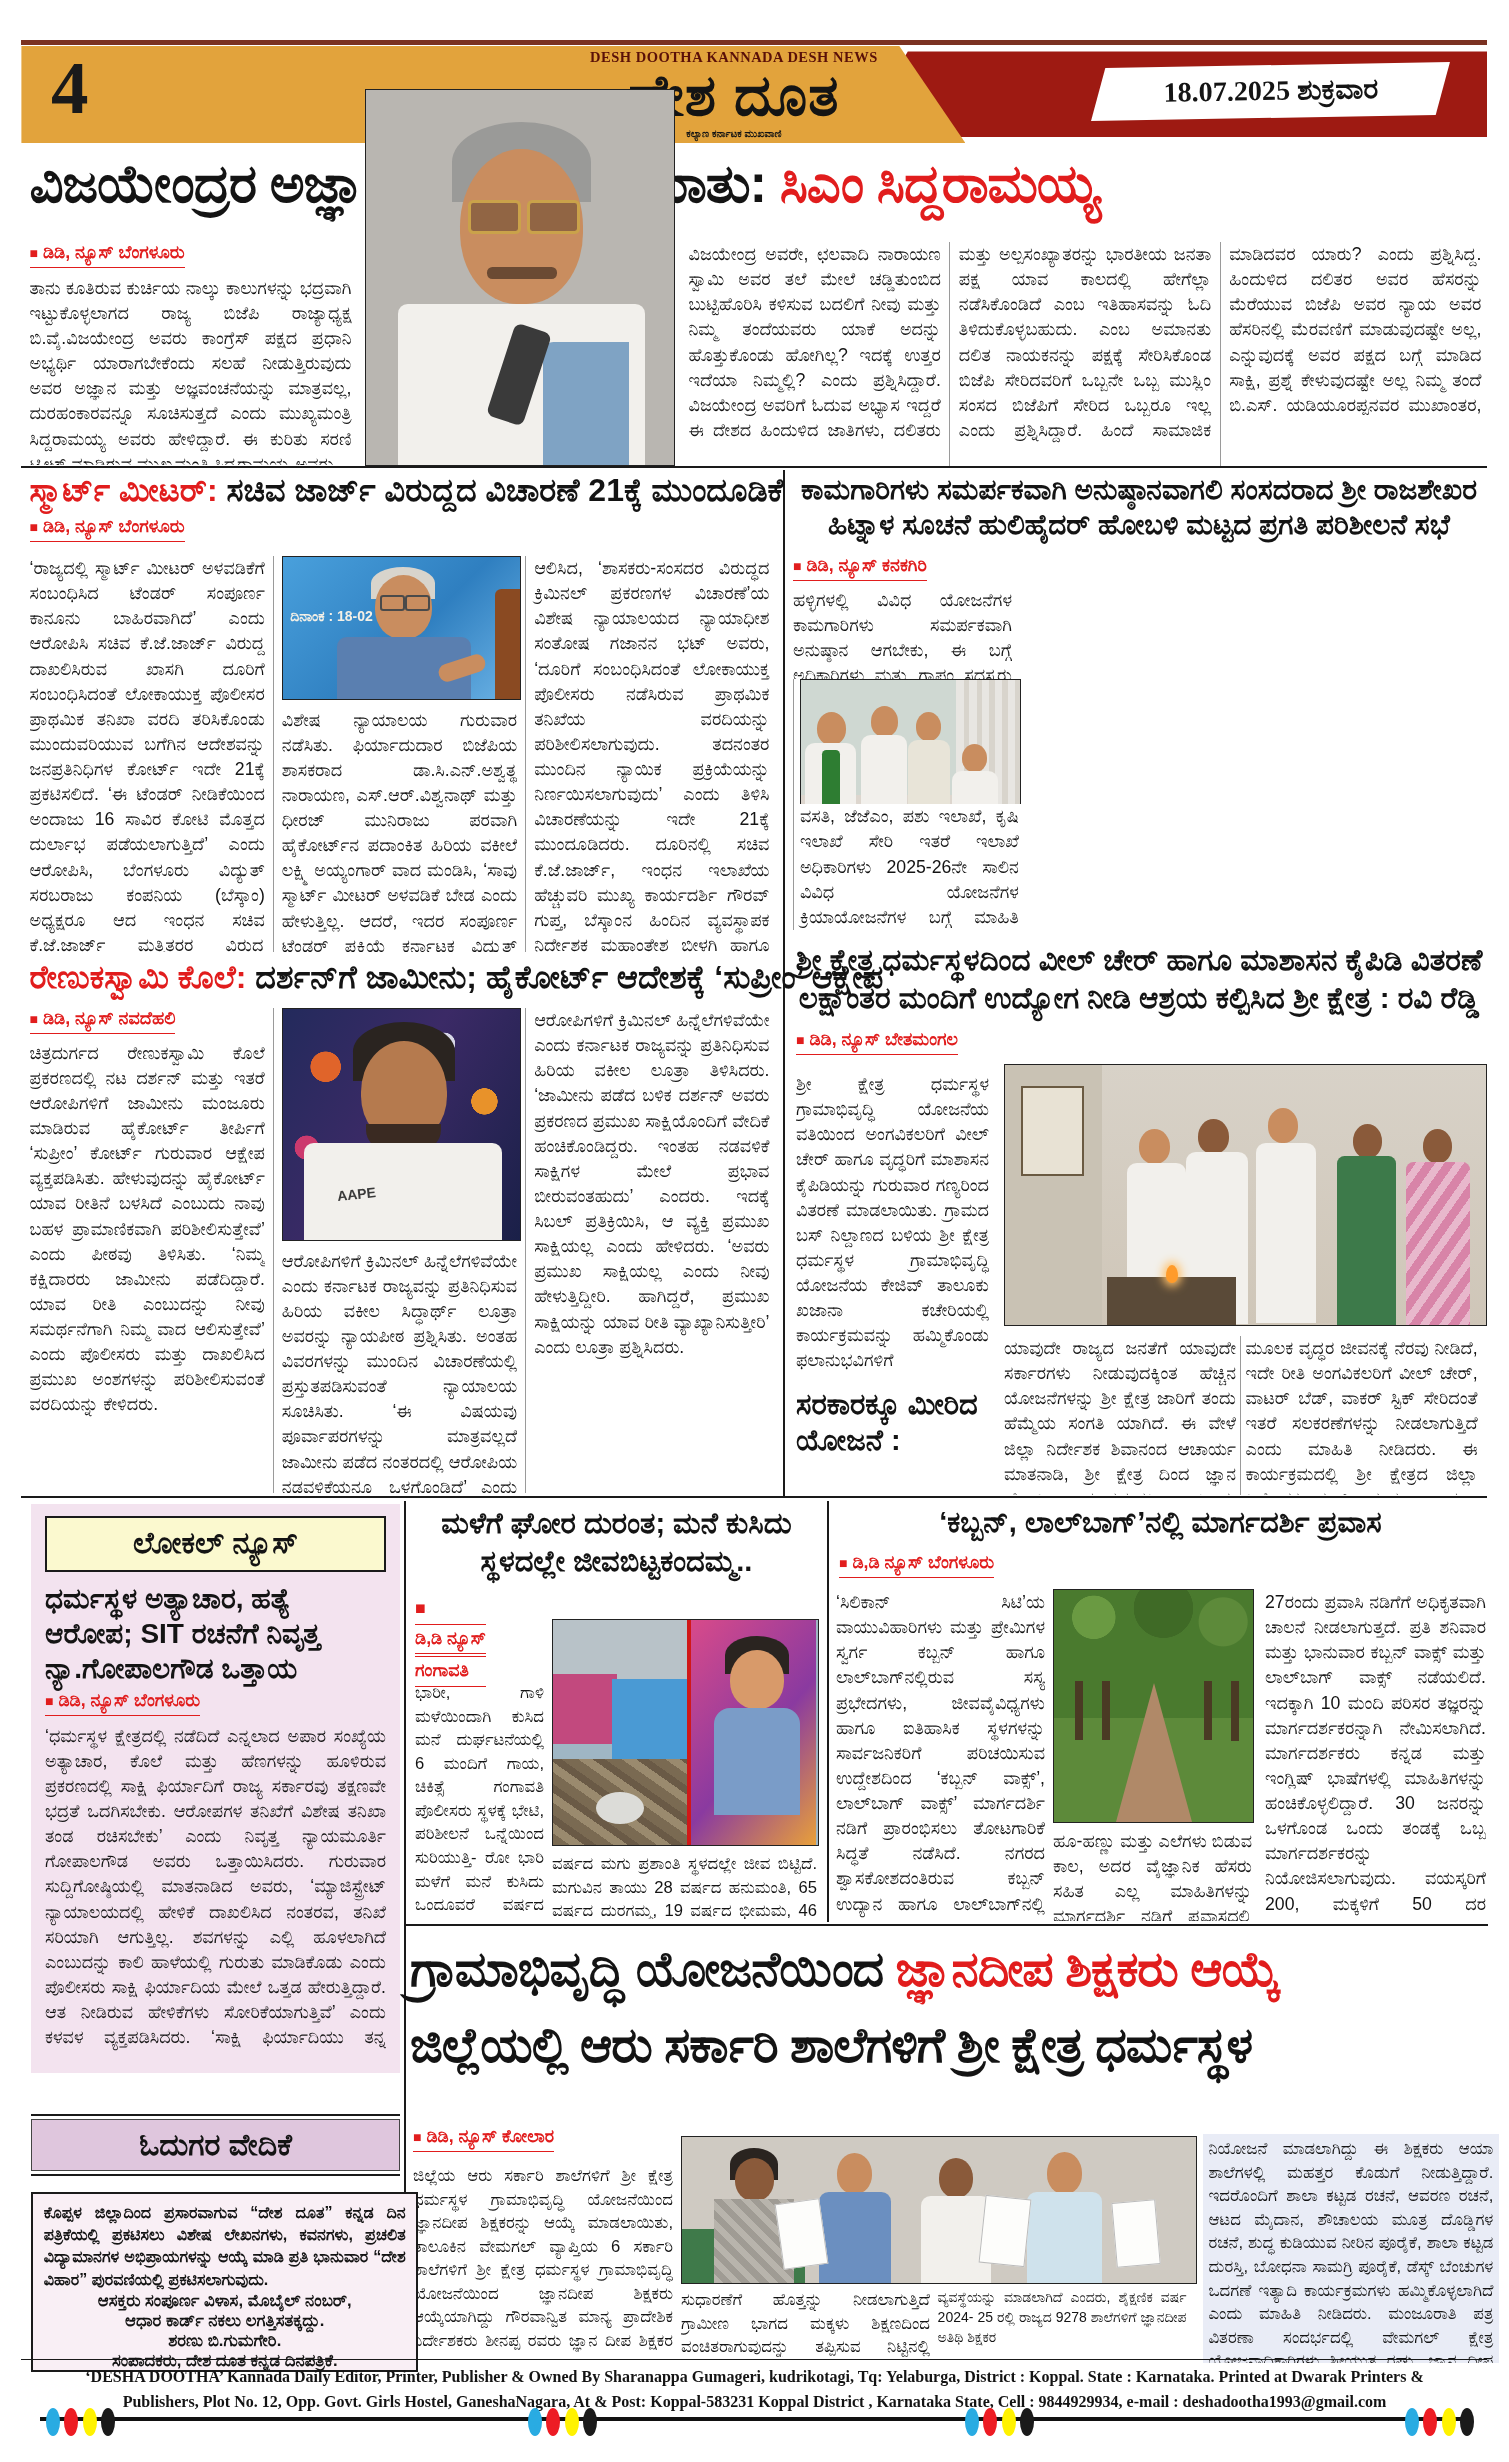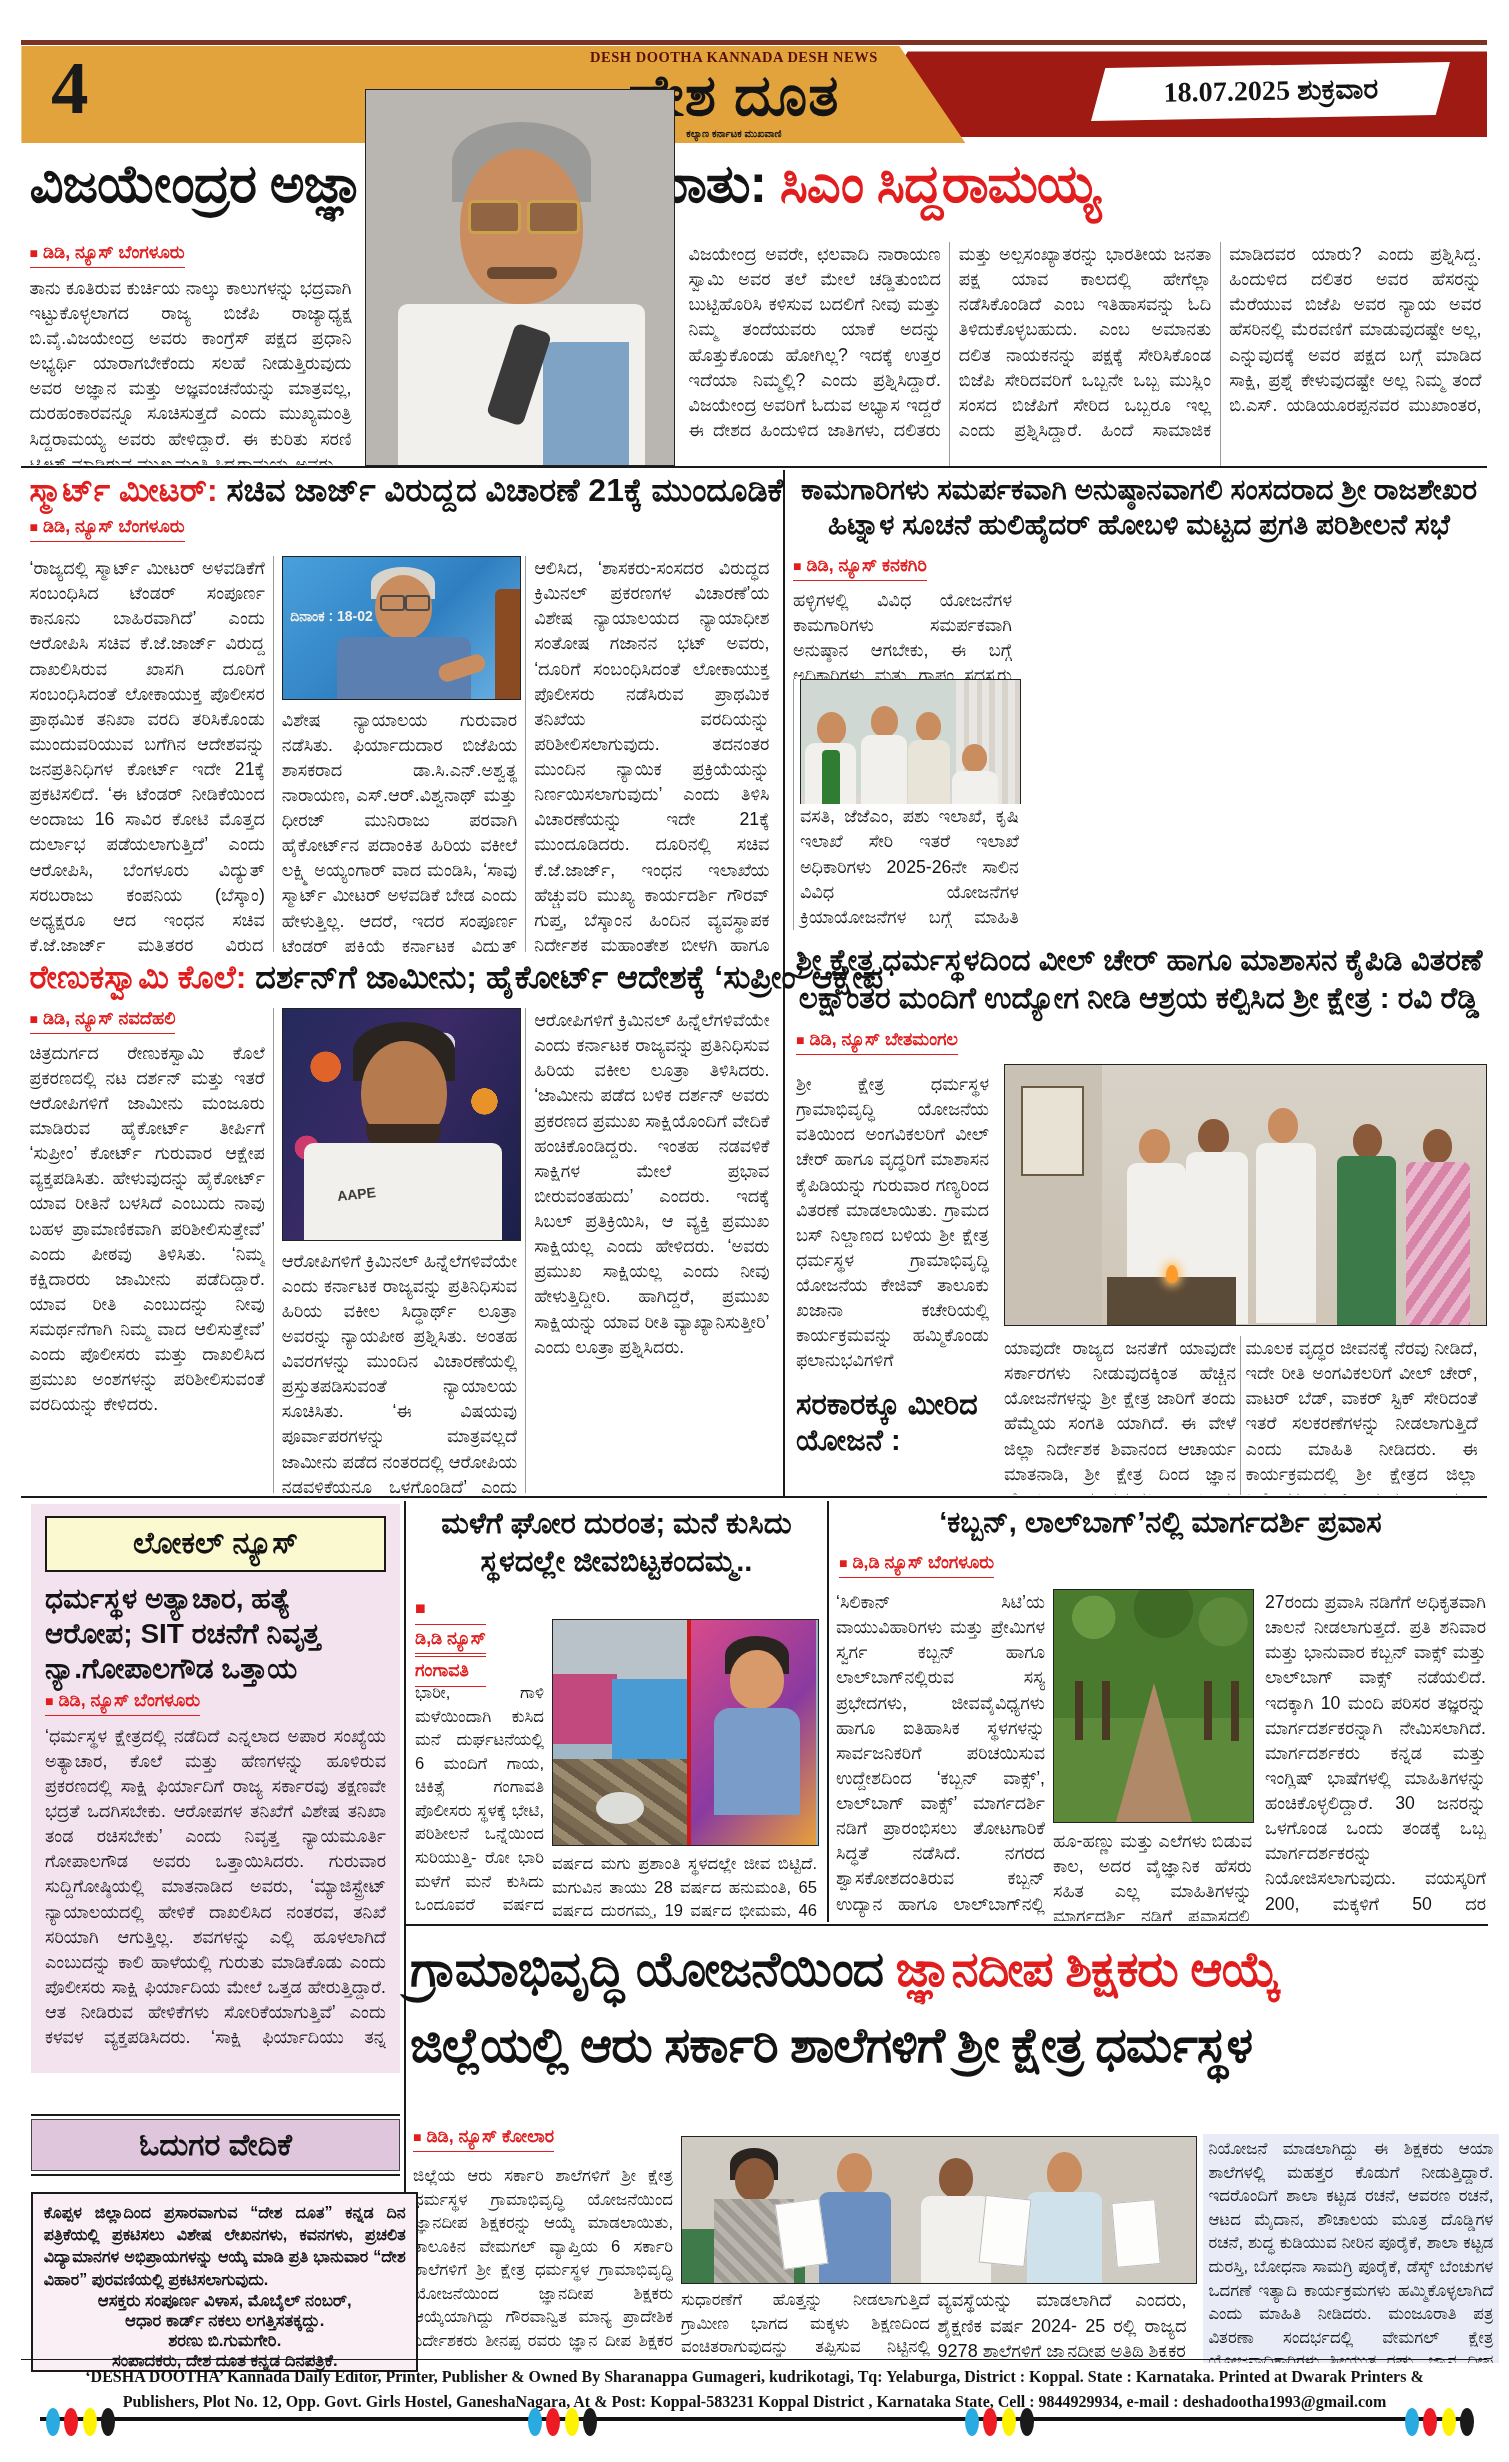--- a/index.html
+++ b/index.html
@@ -364,21 +364,21 @@
     <div class="face" style="left:257px;top:21.4px;width:34px;height:40px;background:#8a5a3a;"></div>
     <div class="shirtw" style="left:239px;top:59px;width:70px;height:87px;"></div>
     <div class="face" style="left:365px;top:15px;width:35px;height:42px;"></div>
     <div class="shirtw" style="left:345px;top:55px;width:75px;height:91px;background:#cfe2ec;"></div>
     <div class="paper" style="left:97px;top:64px;width:43px;height:64px;transform:rotate(-8deg);"></div>
     <div class="paper" style="left:300px;top:60px;width:44px;height:66px;transform:rotate(6deg);"></div>
     <div class="paper" style="left:432px;top:64px;width:42px;height:63px;transform:rotate(-5deg);"></div>
   </div>
   <div id="kolbelow">
     <div class="col body" style="padding-left:0;font-size:16.6px;">ಸುಧಾರಣೆಗೆ ಹೊತ್ತನ್ನು ನೀಡಲಾಗುತ್ತಿದೆ ಗ್ರಾಮೀಣ ಭಾಗದ ಮಕ್ಕಳು ಶಿಕ್ಷಣದಿಂದ ವಂಚಿತರಾಗುವುದನ್ನು ತಪ್ಪಿಸುವ ನಿಟ್ಟಿನಲ್ಲಿ ಯೋಜನೆ ವತಿಯಿಂದ ಈ</div>
-    <div class="col body" style="font-size:18px;">ವ್ಯವಸ್ಥೆಯನ್ನು ಮಾಡಲಾಗಿದೆ ಎಂದರು, ಶೈಕ್ಷಣಿಕ ವರ್ಷ 2024- 25 ರಲ್ಲಿ ರಾಜ್ಯದ 9278 ಶಾಲೆಗಳಿಗೆ ಜ್ಞಾನದೀಪ ಅತಿಥಿ ಶಿಕ್ಷಕರ</div>
+    <div class="col body" style="font-size:14px;">ವ್ಯವಸ್ಥೆಯನ್ನು ಮಾಡಲಾಗಿದೆ ಎಂದರು, ಶೈಕ್ಷಣಿಕ ವರ್ಷ 2024- 25 ರಲ್ಲಿ ರಾಜ್ಯದ 9278 ಶಾಲೆಗಳಿಗೆ ಜ್ಞಾನದೀಪ ಅತಿಥಿ ಶಿಕ್ಷಕರ</div>
   </div>
   <div id="kolright" class="body">ನಿಯೋಜನೆ ಮಾಡಲಾಗಿದ್ದು ಈ ಶಿಕ್ಷಕರು ಆಯಾ ಶಾಲೆಗಳಲ್ಲಿ ಮಹತ್ತರ ಕೊಡುಗೆ ನೀಡುತ್ತಿದ್ದಾರೆ. ಇದರೊಂದಿಗೆ ಶಾಲಾ ಕಟ್ಟಡ ರಚನೆ, ಆವರಣ ರಚನೆ, ಆಟದ ಮೈದಾನ, ಶೌಚಾಲಯ ಮೂತ್ರ ದೊಡ್ಡಿಗಳ ರಚನೆ, ಶುದ್ಧ ಕುಡಿಯುವ ನೀರಿನ ಪೂರೈಕೆ, ಶಾಲಾ ಕಟ್ಟಡ ದುರಸ್ತಿ, ಬೋಧನಾ ಸಾಮಗ್ರಿ ಪೂರೈಕೆ, ಡೆಸ್ಕ್ ಬೆಂಚುಗಳ ಒದಗಣೆ ಇತ್ಯಾದಿ ಕಾರ್ಯಕ್ರಮಗಳು ಹಮ್ಮಿಕೊಳ್ಳಲಾಗಿದೆ ಎಂದು ಮಾಹಿತಿ ನೀಡಿದರು. ಮಂಜೂರಾತಿ ಪತ್ರ ವಿತರಣಾ ಸಂದರ್ಭದಲ್ಲಿ ವೇಮಗಲ್ ಕ್ಷೇತ್ರ ಯೋಜನಾಧಿಕಾರಿಗಳು ಶ್ರೀಯುತ ರಘು, ಜ್ಞಾನ ದೀಪ ಶಿಕ್ಷಕರಿಗೆ ಆಯ್ಕೆಯಾಗಿರುವ ಷಣ್ಮುಗ ಚಾರಿ, ಉಷಾ, ಶಾಂತಮ್ಮ, ಮಂಜುಳಾ, ವೆಂಕಟೇಶಪ್ಪ, ಪವಿತ್ರ ಉಪಸ್ಥಿತರಿದ್ದರು.</div>
 
   <div id="rdhead">
     <div class="inner">ಓದುಗರ ವೇದಿಕೆ</div>
   </div>
   <div id="rdbox">
     <div class="b">ಕೊಪ್ಪಳ ಜಿಲ್ಲಾದಿಂದ ಪ್ರಸಾರವಾಗುವ “ದೇಶ ದೂತ” ಕನ್ನಡ ದಿನ ಪತ್ರಿಕೆಯಲ್ಲಿ ಪ್ರಕಟಿಸಲು ವಿಶೇಷ ಲೇಖನಗಳು, ಕವನಗಳು, ಪ್ರಚಲಿತ ವಿದ್ಯಾಮಾನಗಳ ಅಭಿಪ್ರಾಯಗಳನ್ನು ಆಯ್ಕೆ ಮಾಡಿ ಪ್ರತಿ ಭಾನುವಾರ “ದೇಶ ವಿಹಾರ” ಪುರವಣಿಯಲ್ಲಿ ಪ್ರಕಟಿಸಲಾಗುವುದು.</div>
     <div class="s">ಆಸಕ್ತರು ಸಂಪೂರ್ಣ ವಿಳಾಸ, ಮೊಬೈಲ್ ನಂಬರ್,</div>
     <div class="s">ಆಧಾರ ಕಾರ್ಡ್ ನಕಲು ಲಗತ್ತಿಸತಕ್ಕದ್ದು.</div>

